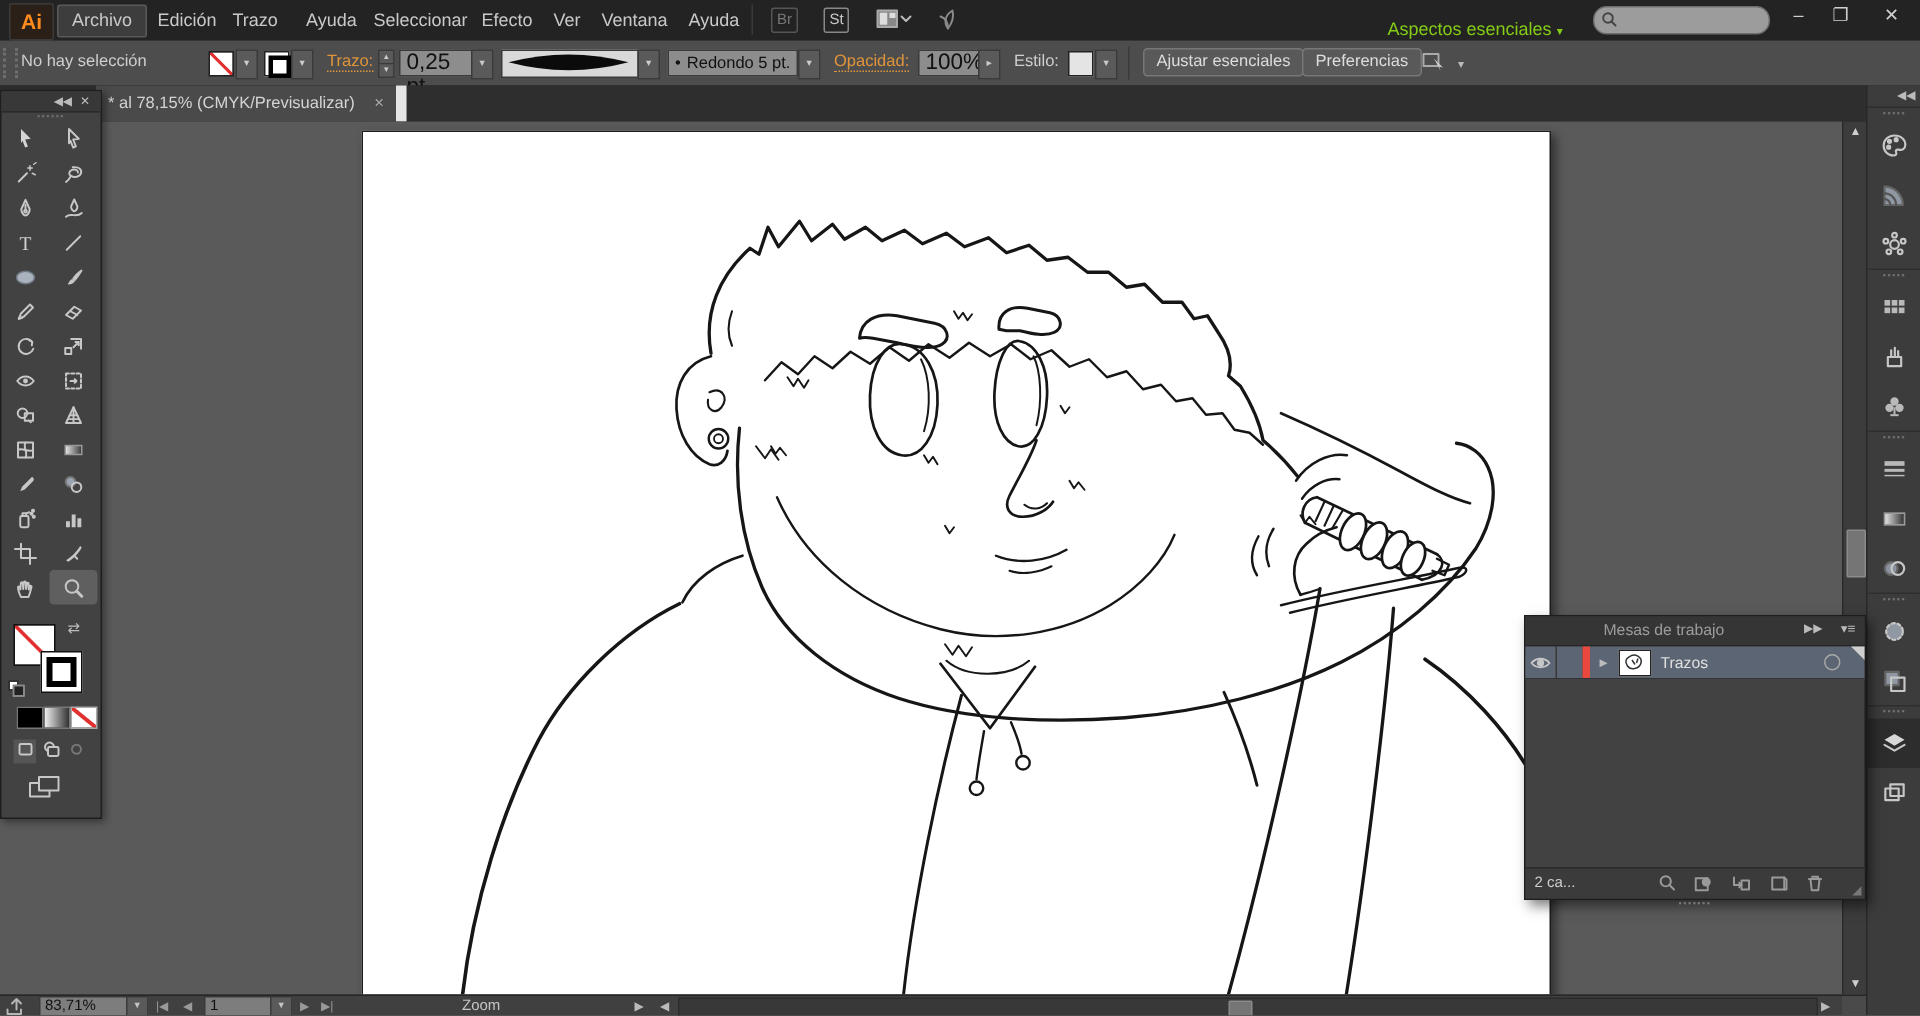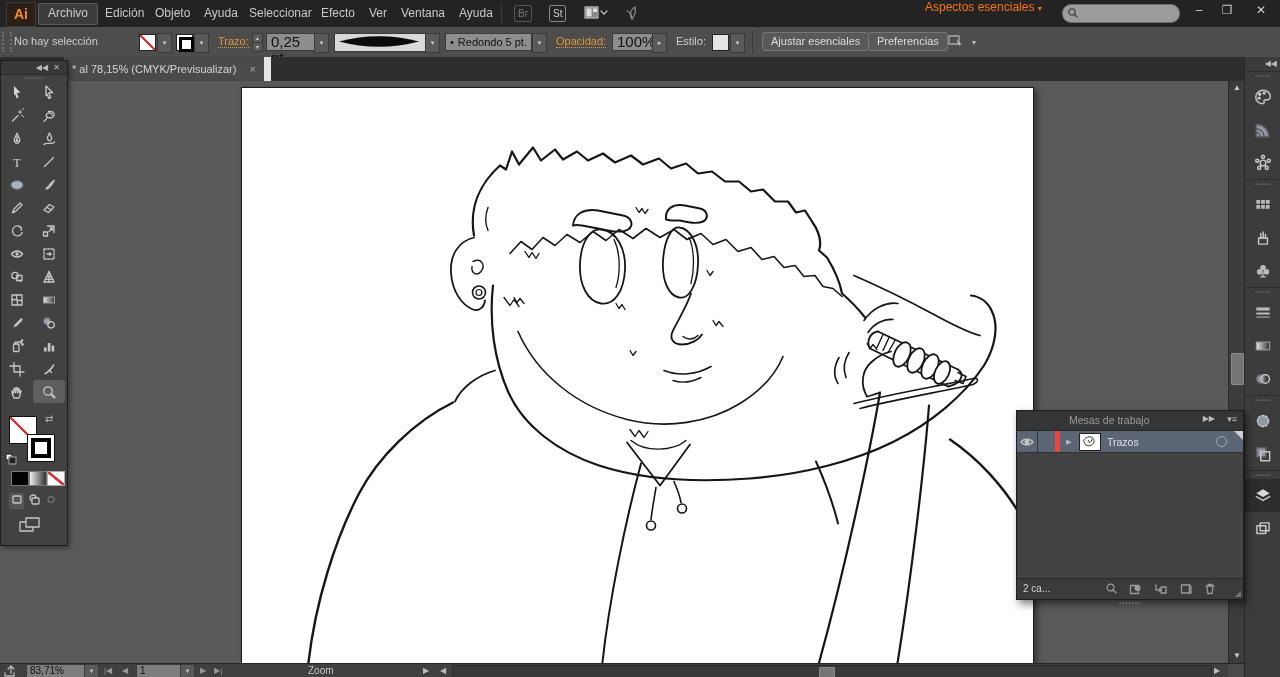--- a/index.html
+++ b/index.html
@@ -62,21 +62,21 @@
 </style>
 </head>
 <body>
 
 <div id="app">
 
   <div class="menubar">
     <div class="ai-logo">Ai</div>
     <span class="menu-item active" style="left:38px">Archivo</span>
     <span class="menu-item" style="left:96px">Edición</span>
-    <span class="menu-item" style="left:146px">Objeto</span>
+    <span class="menu-item" style="left:146px">Trazo</span>
     <span class="menu-item" style="left:195px">Ayuda</span>
     <span class="menu-item" style="left:240px">Seleccionar</span>
     <span class="menu-item" style="left:312px">Efecto</span>
     <span class="menu-item" style="left:360px">Ver</span>
     <span class="menu-item" style="left:392px">Ventana</span>
     <span class="menu-item" style="left:450px">Ayuda</span>
     <div class="vsep" style="left:501px;top:3px;height:20px"></div>
     <span class="mb-btn" style="left:514px;color:#777">Br</span>
     <span class="mb-btn" style="left:549px;color:#c9c9c9;border-color:#888">St</span>
     <span class="abs" style="left:584px;top:6px">
@@ -86,21 +86,21 @@
           <rect x="9" y="2.5" width="4" height="3.5" fill="#ddd" stroke="none"></rect>
           <path d="M17 5 l3 3 l3 -3" stroke="#bbb" fill="none"></path>
         </svg>
     </span>
     <span class="abs" style="left:622px;top:3px">
       <svg class="ic" width="20" height="20" viewBox="0 0 20 20">
           <path d="M10 16 C7 12 8 7 13 4 C14 8 13 12 10 16 Z" stroke="#8a8a8a"></path>
           <path d="M10 16 C10 12 8 9 5 8" stroke="#8a8a8a"></path>
         </svg>
     </span>
-    <span class="abs" style="left:925px;top:0;font-size:12px;color:#f97316"><span>Aspectos esenciales</span> <span style="font-size:8px">▾</span></span>
+    <span class="abs" style="left:925px;top:12px;font-size:12px;color:#84cc16"><span>Aspectos esenciales</span> <span style="font-size:8px">▾</span></span>
     <div class="search-box">
       <svg class="ic" width="12" height="12" viewBox="0 0 12 12" style="position:absolute;left:4px;top:2px;stroke:#444">
           <circle cx="5" cy="5" r="3.2"></circle>
           <path d="M7.5 7.5 L10 10"></path>
         </svg>
     </div>
     <span class="win-btn" style="left:1184px">–</span>
     <span class="win-btn" style="left:1212px">❐</span>
     <span class="win-btn" style="left:1244px;width:34px">✕</span>
   </div>

